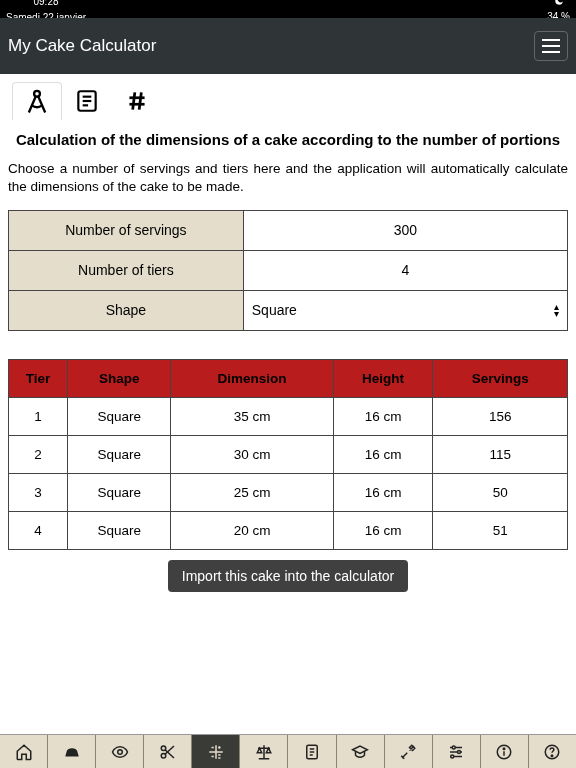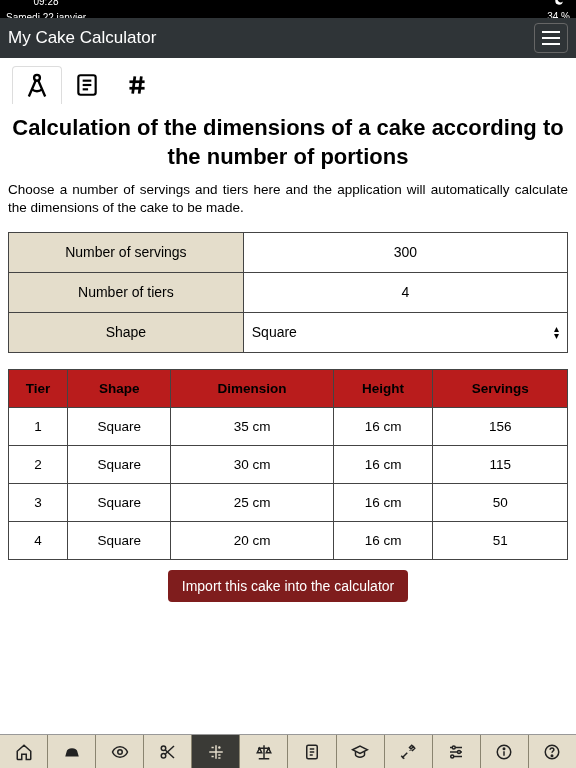--- a/index.html
+++ b/index.html
@@ -20,21 +20,21 @@
     justify-content: space-between;
     align-items: center;
     font-size: 10px;
     padding: 0 6px;
   }
   .status-left, .status-right { display: flex; align-items: center; gap: 5px; flex-direction: column; }
   .status-right svg { width: 10px; height: 10px; }
   .header {
     background: #2f3437;
     color: #fff;
-    height: 40px;
+    height: 56px;
     display: flex;
     align-items: center;
     justify-content: space-between;
     padding: 0 8px;
   }
   .header-title { font-size: 17px; font-weight: 400; }
   .menu-btn {
     width: 34px; height: 30px;
     border: 1px solid #666; border-radius: 4px;
     display: flex; align-items: center; justify-content: center;
@@ -54,35 +54,35 @@
     cursor: pointer;
   }
   .tab.active {
     border: 1px solid #ddd;
     border-bottom: none;
     border-radius: 4px 4px 0 0;
     background:#fff;
   }
   h2.section-title {
     text-align: center;
-    font-size: 22px;
+    font-size: 15px;
     font-weight: 700;
     margin: 6px 0 10px 0;
     line-height: 1.3;
   }
   p.section-desc {
     font-size: 13.5px;
     text-align: justify;
     margin: 0 0 14px 0;
     line-height: 1.35;
   }
   table.params {
     width: 100%;
     border-collapse: collapse;
-    margin-bottom: 16px;
+    margin-bottom: 28px;
   }
   table.params td {
     border: 1px solid #444;
     height: 40px;
     font-size: 14px;
   }
   table.params td.label {
     background: #e4ddcb;
     text-align: center;
     width: 42%;
@@ -109,21 +109,21 @@
     height: 38px;
     text-align: center;
     font-size: 13.5px;
   }
   table.results th {
     background: #b91c1c;
     font-weight: 700;
   }
   .import-row { text-align: center; margin-top: 10px; }
   .import-btn {
-    background: #7f1d1d;
+    background: #404040;
     color: #fff;
     border: none;
     padding: 8px 14px;
     border-radius: 4px;
     font-size: 14px;
     cursor: pointer;
   }
   .bottom-bar {
     background: #e4ddcb;
     border-top: 1px solid #999;

